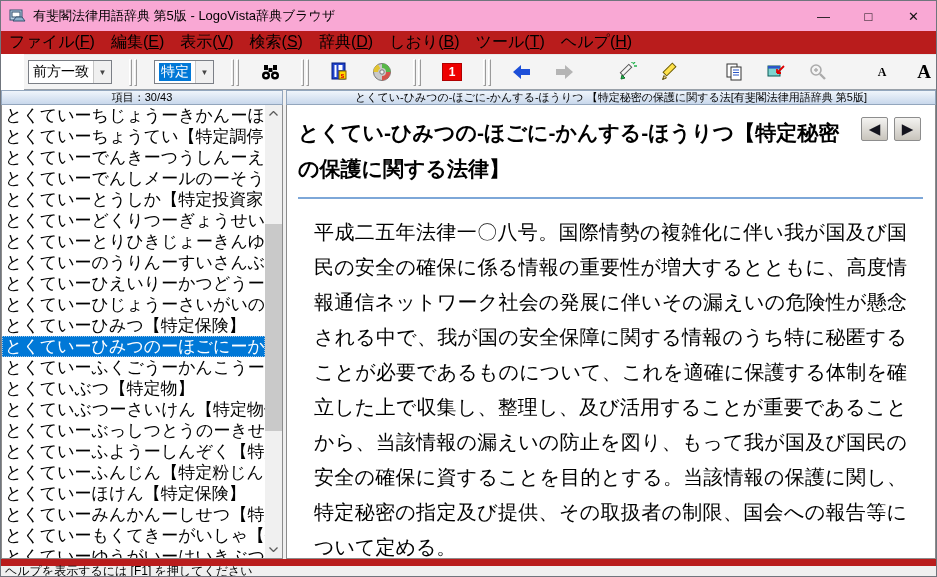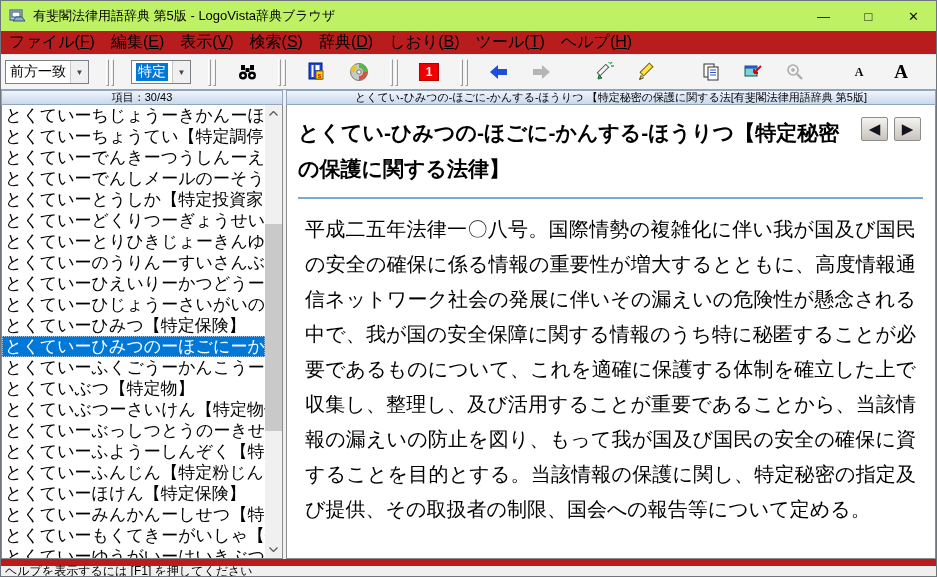--- a/index.html
+++ b/index.html
@@ -1,32 +1,32 @@
 <!DOCTYPE html>
 <html style="--sel: #0078d7;"><head>
 <meta charset="utf-8">
 <style>
   html,body{margin:0;padding:0;background:#dcdcdc;font-family:"Liberation Sans",sans-serif;}
   *{box-sizing:border-box;}
   .window{width:937px;height:577px;background:#fff;border:1px solid #70757d;display:flex;flex-direction:column;position:relative;overflow:hidden;}
 
   
-  .titlebar{height:30px;display:flex;align-items:center;background:#bef264;flex:0 0 auto;}
+  .titlebar{height:30px;display:flex;align-items:center;background:#f9a8d4;flex:0 0 auto;}
   .titlebar .app-ico{width:18px;height:16px;margin:0 6px 0 8px;flex:0 0 auto;}
   .titlebar .title{font-size:13px;color:#000;white-space:nowrap;}
   .titlebar .spacer{flex:1;}
   .capbtn{width:45px;height:29px;display:flex;align-items:center;justify-content:center;font-size:13px;color:#111;cursor:default;}
 
   
   .menubar{height:23px;display:flex;align-items:center;background:#b91c1c;font-size:16px;padding-left:0;flex:0 0 auto;}
   .menu-item{padding:2px 8px;white-space:nowrap;color:#000;}
   .menu-item u{text-decoration:underline;}
 
   
-  .toolbar{height:36px;background:#f4f4f4;border-top:1px solid #e8e8e8;border-bottom:1px solid #99a0a8;display:flex;align-items:center;padding:0 4px;gap:14px;flex:0 0 auto;}
+  .toolbar{height:36px;background:#f4f4f4;border-top:1px solid #e8e8e8;border-bottom:1px solid #99a0a8;display:flex;align-items:center;padding:0 4px;gap:14px;flex:0 0 auto;margin-left:23px;}
   .grip{display:flex;gap:2px;margin:0 3px;height:27px;align-items:stretch;}
   .grip i{width:3px;background:#eee;border-top:1px solid #fff;border-left:1px solid #fff;border-right:1px solid #9a9a9a;border-bottom:1px solid #9a9a9a;}
   .sep{width:1px;height:25px;background:#bfbfbf;margin:0 4px;}
   .combo{height:24px;background:#fff;border:1px solid #7b7f86;display:flex;align-items:stretch;font-size:14px;}
   .combo .cval{flex:1;display:flex;align-items:center;padding:0 4px;white-space:nowrap;overflow:hidden;}
   .combo .drop{width:18px;border-left:1px solid #c7c7c7;background:#f0f0f0;display:flex;align-items:center;justify-content:center;font-size:8px;color:#444;}
   .combo.mode{width:101px;}
   .combo.search{width:179px;}
   .sel-text{background:var(--sel,#0078d7);color:#fff;padding:0 2px;}
   .tbtn{height:28px;min-width:28px;display:flex;align-items:center;justify-content:center;padding:0 2px;}
@@ -54,21 +54,21 @@
   .vscroll .arr{position:absolute;left:0;width:17px;height:17px;display:flex;align-items:center;justify-content:center;}
   .vscroll .arr.up{top:0;} .vscroll .arr.down{bottom:0;}
   .vscroll .thumb{position:absolute;left:0;width:17px;background:#c9c9c9;}
 
   
   .article{flex:1;background:#fff;border:1px solid #8c8c8c;border-top:none;overflow:hidden;padding:10px 12px 0 11px;}
   .nav-btns{float:right;display:flex;gap:6px;margin:2px 2px 6px 10px;}
   .nav-btn{width:27px;height:24px;display:flex;align-items:center;justify-content:center;background:linear-gradient(to bottom,#f4f3f1,#c8c4bc);border:1px solid #8d8d8d;border-radius:2px;color:#14141e;font-size:15px;}
   .article h1{margin:0;font-size:21px;line-height:36px;font-weight:bold;color:#000;}
   .rule{border:none;border-top:2px solid #7da7d8;margin:10px 0 13px 0;clear:both;}
-  .article p{margin:7px;font-size:20px;line-height:35px;color:#000;text-align:justify;}
+  .article p{margin:16px;font-size:20px;line-height:35px;color:#000;text-align:justify;}
 
   
   .statusbar{height:17px;background:#f0f0f0;border-top:7px solid #b91c1c;font-size:12px;display:flex;align-items:center;padding-left:4px;color:#000;flex:0 0 auto;}
 </style>
 </head>
 <body>
 
 <div class="window">
 
   <div class="titlebar">

